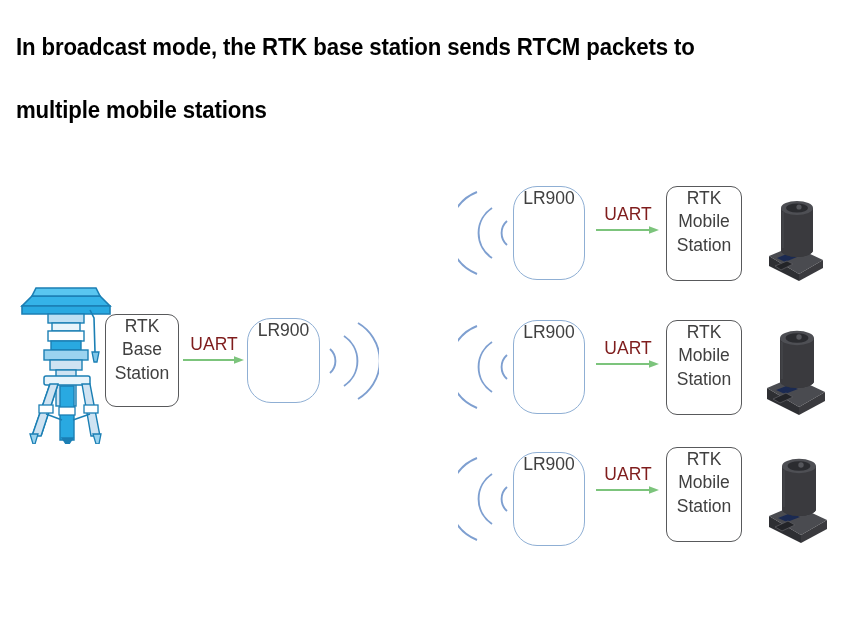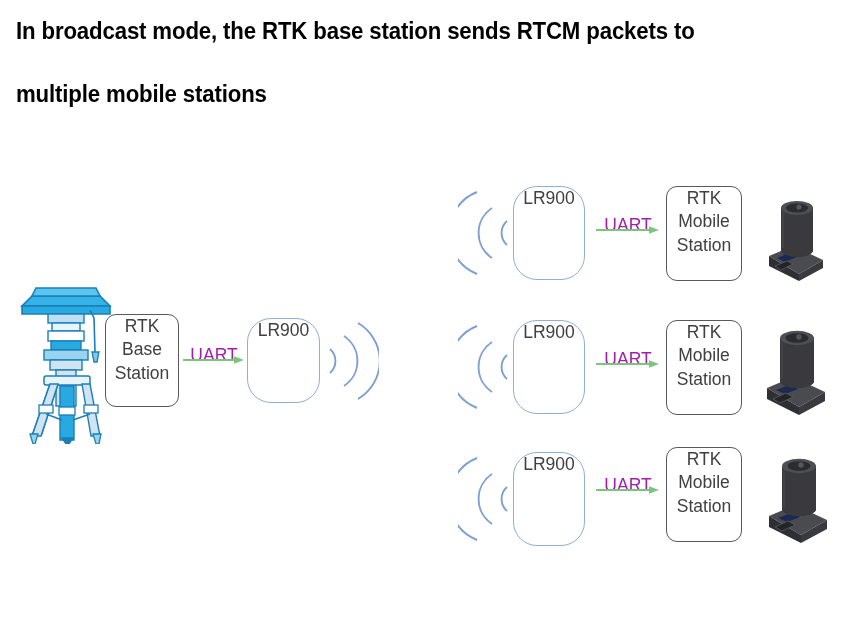--- a/index.html
+++ b/index.html
@@ -13,21 +13,21 @@
     position: relative;
     overflow: hidden;
     font-family: "Liberation Sans", sans-serif;
     color: #000000;
   }
 
   
   #title-block {
     position: absolute;
     left: 16px;
-    top: 8px;
+    top: 24px;
     width: 835px;
   }
   .title-line {
     font-family: "Liberation Sans", sans-serif;
     font-weight: bold;
     font-size: 23.5px;
     letter-spacing: -0.15px;
     color: #000000;
     white-space: nowrap;
     transform: scaleX(0.945);
@@ -59,26 +59,26 @@
     border: 1.6px solid #8fafd4;
     border-radius: 24px;
   }
   .dbox .bline { display: block; white-space: nowrap; }
 
   
   .uart-link { position: absolute; }
   .uart-label {
     position: absolute;
     left: 0;
-    top: 15px;
+    top: 4px;
     width: 100%;
     text-align: center;
     font-family: "Liberation Sans", sans-serif;
     font-size: 17.5px;
-    color: #a21caf;
+    color: #7f1d1d;
     white-space: nowrap;
   }
   .uart-arrow { position: absolute; left: 0; }
 
   
   .waves { position: absolute; }
 
   
   #tripod-image { position: absolute; }
 

